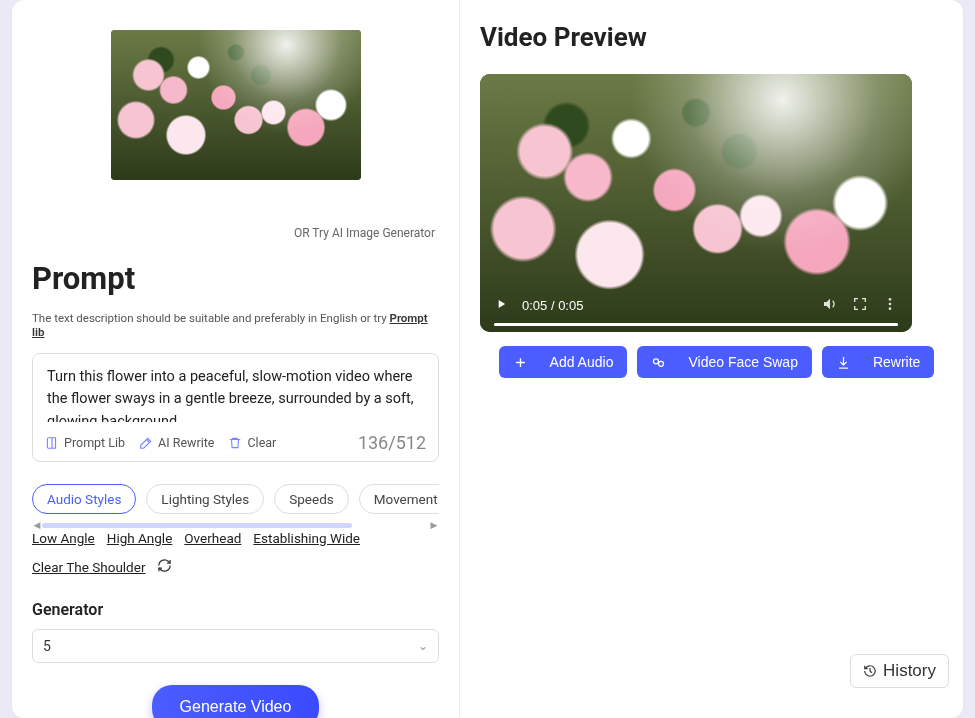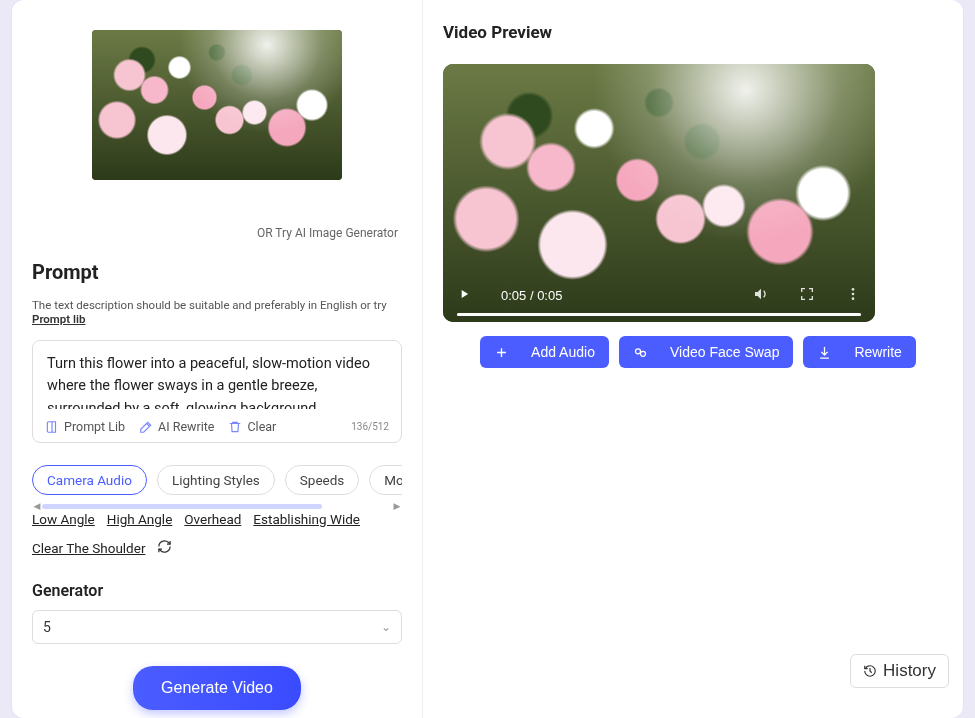--- a/index.html
+++ b/index.html
@@ -13,21 +13,21 @@
   .card {
     background: #fff;
     border-radius: 12px;
     margin: 0 12px;
     width: 951px;
     height: 718px;
     display: flex;
     box-shadow: 0 0 0 1px rgba(0,0,0,0.02);
   }
   .left-pane {
-    width: 411px;
+    width: 448px;
     padding: 30px 20px 20px 20px;
     border-right: 1px solid #eee;
     position: relative;
   }
   .right-pane {
     flex: 1;
     padding: 12px 10px 20px 20px;
     position: relative;
   }
 
@@ -69,21 +69,21 @@
   .or-try {
     text-align: right;
     font-size: 12px;
     color: #666;
     margin-top: 42px;
     padding-right: 4px;
   }
   .or-try a { color: #666; text-decoration: none; }
 
   h2.prompt-title {
-    font-size: 20px;
+    font-size: 31px;
     font-weight: 700;
     color: #222;
     margin-top: 20px;
   }
   .prompt-help {
     font-size: 11.5px;
     color: #555;
     margin-top: 14px;
   }
   .prompt-help a {
@@ -123,21 +123,21 @@
     align-items: center;
     gap: 5px;
     margin-right: 14px;
     cursor: pointer;
     color: #555;
   }
   .prompt-tool svg { width: 14px; height: 14px; }
   .char-count {
     margin-left: auto;
     color: #888;
-    font-size: 10px;
+    font-size: 18px;
   }
 
   
   .tag-scroll {
     margin-top: 22px;
     position: relative;
   }
   .tag-row {
     display: flex;
     gap: 10px;
@@ -226,21 +226,21 @@
     border-radius: 20px;
     padding: 13px 28px;
     font-size: 16px;
     font-weight: 500;
     cursor: pointer;
     box-shadow: 0 4px 10px rgba(59,75,255,0.3);
   }
 
   
   h2.preview-title {
-    font-size: 17px;
+    font-size: 26px;
     font-weight: 700;
     color: #222;
     margin-top: 10px;
   }
   .video-box {
     margin-top: 22px;
     width: 432px;
     height: 258px;
     border-radius: 10px;
     overflow: hidden;
@@ -255,21 +255,21 @@
     left:0; right:0; bottom:0;
     height: 44px;
     padding: 0 14px 6px 14px;
     display: flex;
     flex-direction: column;
     justify-content: flex-end;
     color: #fff;
     font-size: 13px;
   }
   .vc-row {
-    display:flex; align-items:center; gap:30px;
+    display:flex; align-items:center; gap:14px;
   }
   .vc-row .play { cursor:pointer; }
   .vc-row .time { font-family: Arial, sans-serif; }
   .vc-row .spacer { flex:1; }
   .vc-row .ricon { opacity:0.85; cursor:pointer; }
   .progress-bar {
     height: 3px;
     background: rgba(255,255,255,0.35);
     border-radius: 2px;
     margin-top: 8px;
@@ -367,21 +367,21 @@
               <path d="M6 6l1 14h10l1-14"></path>
             </svg>
           <span>Clear</span>
         </span>
         <span class="char-count">136/512</span>
       </div>
     </div>
 
     <div class="tag-scroll">
       <div class="tag-row" id="tag-row">
-          <span class="tag active">Camera Audio</span>
+          <span class="tag active">Audio Styles</span>
           <span class="tag">Lighting Styles</span>
           <span class="tag">Speeds</span>
           <span class="tag">Movement Types</span>
         </div>
       <div class="scrollbar-track">
         <span class="scroll-arrow">◀</span>
         <div class="scroll-thumb-track">
           <div class="scroll-thumb"></div>
         </div>
         <span class="scroll-arrow">▶</span>

